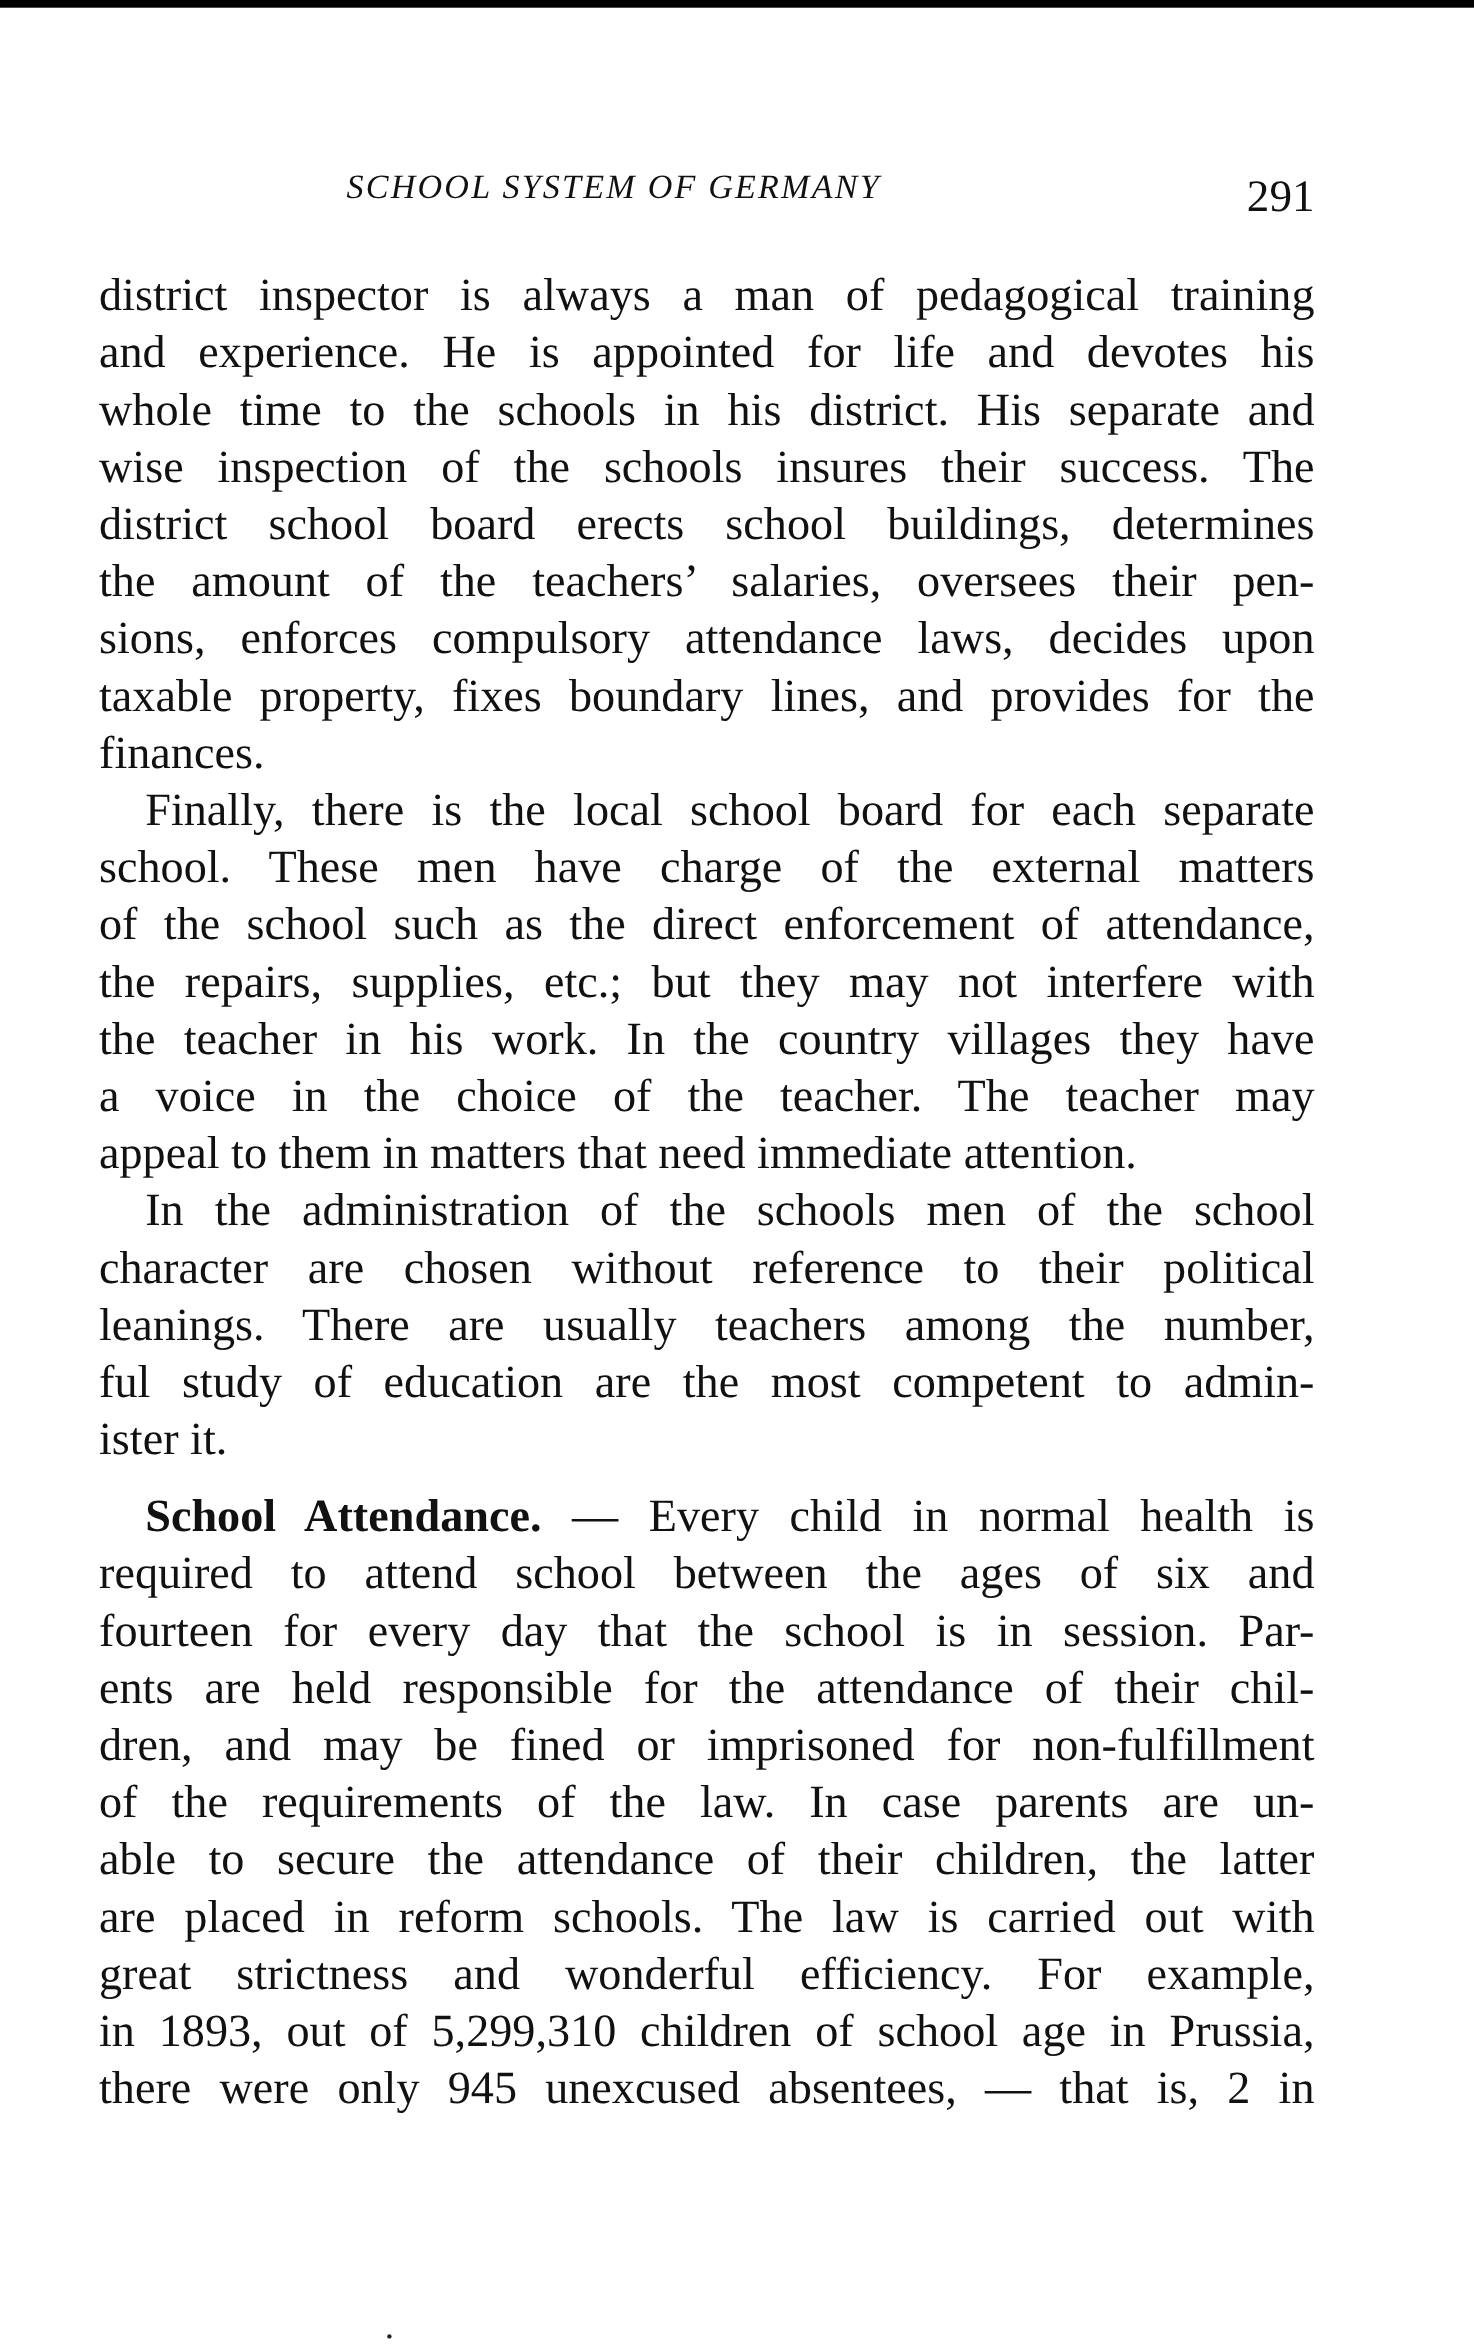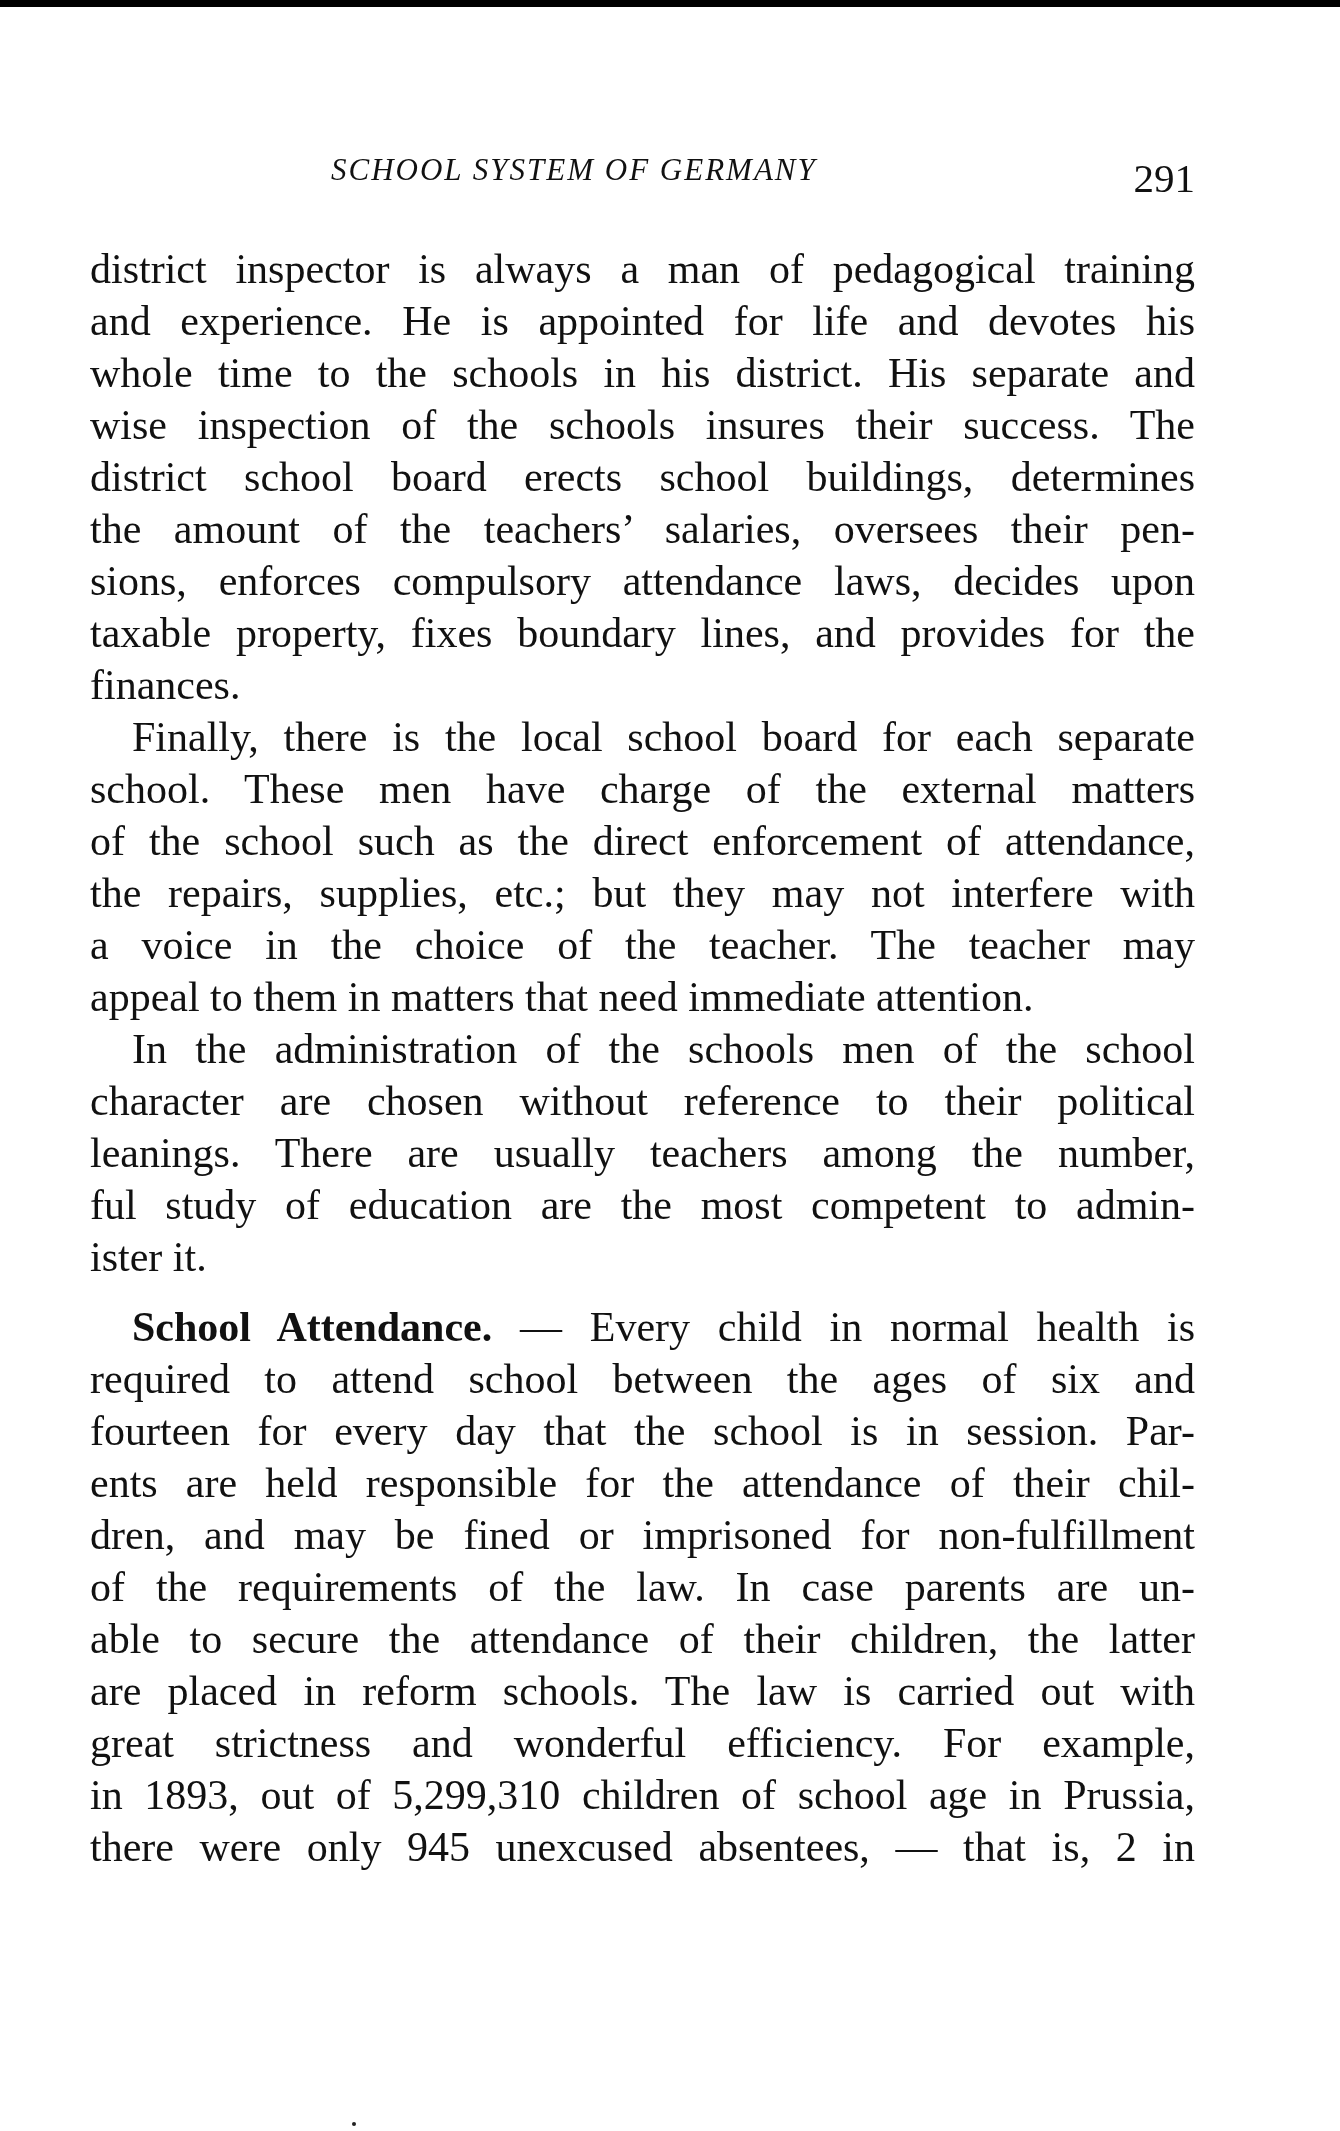--- a/index.html
+++ b/index.html
@@ -1,21 +1,21 @@
 <!DOCTYPE html>
 <html><head>
 <meta charset="utf-8">
 <style>
   html, body { margin: 0; padding: 0; background: #ffffff; }
   body { width: 1340px; height: 2131px; position: relative; overflow: hidden;
          font-family: "Liberation Serif", "DejaVu Serif", serif; color: #111; }
   .top-rule { position: absolute; left: 0; top: 0; width: 1340px; height: 7px; background: #000; }
   .running-head { position: absolute; top: 152px; left: 90px; width: 1105px; height: 50px; }
   .running-title { position: absolute; left: 225px; top: 0; font-style: italic; font-size: 31px;
-                   letter-spacing: 2px; margin-left: 16px; }
+                   letter-spacing: 2px; }
   .page-number { position: absolute; right: 0; top: 2px; font-size: 41px; }
   .text-block { position: absolute; top: 243px; left: 90px; width: 1105px; font-size: 42px;
                 line-height: 52px; text-align: justify; }
   .para { margin: 0; }
   .line { display: block; text-align: justify; text-align-last: justify; white-space: nowrap; }
   .line.last { text-align-last: left; }
   .bold-heading { font-weight: bold; }
   .stray-mark { position: absolute; width: 4px; height: 4px; background: #222; border-radius: 50%; }
 </style>
 </head>
@@ -38,20 +38,21 @@
     <span class="line">the amount of the teachers’ salaries, oversees their pen-</span>
     <span class="line">sions, enforces compulsory attendance laws, decides upon</span>
     <span class="line">taxable property, fixes boundary lines, and provides for the</span>
     <span class="line last">finances.</span>
   </div>
   <div class="para">
     <span class="line" style="padding-left:42px">Finally, there is the local school board for each separate</span>
     <span class="line">school. These men have charge of the external matters</span>
     <span class="line">of the school such as the direct enforcement of attendance,</span>
     <span class="line">the repairs, supplies, etc.; but they may not interfere with</span>
+    <span class="line">the teacher in his work. In the country villages they have</span>
     <span class="line">a voice in the choice of the teacher. The teacher may</span>
     <span class="line last">appeal to them in matters that need immediate attention.</span>
   </div>
   <div class="para">
     <span class="line" style="padding-left:42px">In the administration of the schools men of the school</span>
     <span class="line">character are chosen without reference to their political</span>
     <span class="line">leanings. There are usually teachers among the number,</span>
     <span class="line">ful study of education are the most competent to admin-</span>
     <span class="line last">ister it.</span>
   </div>

